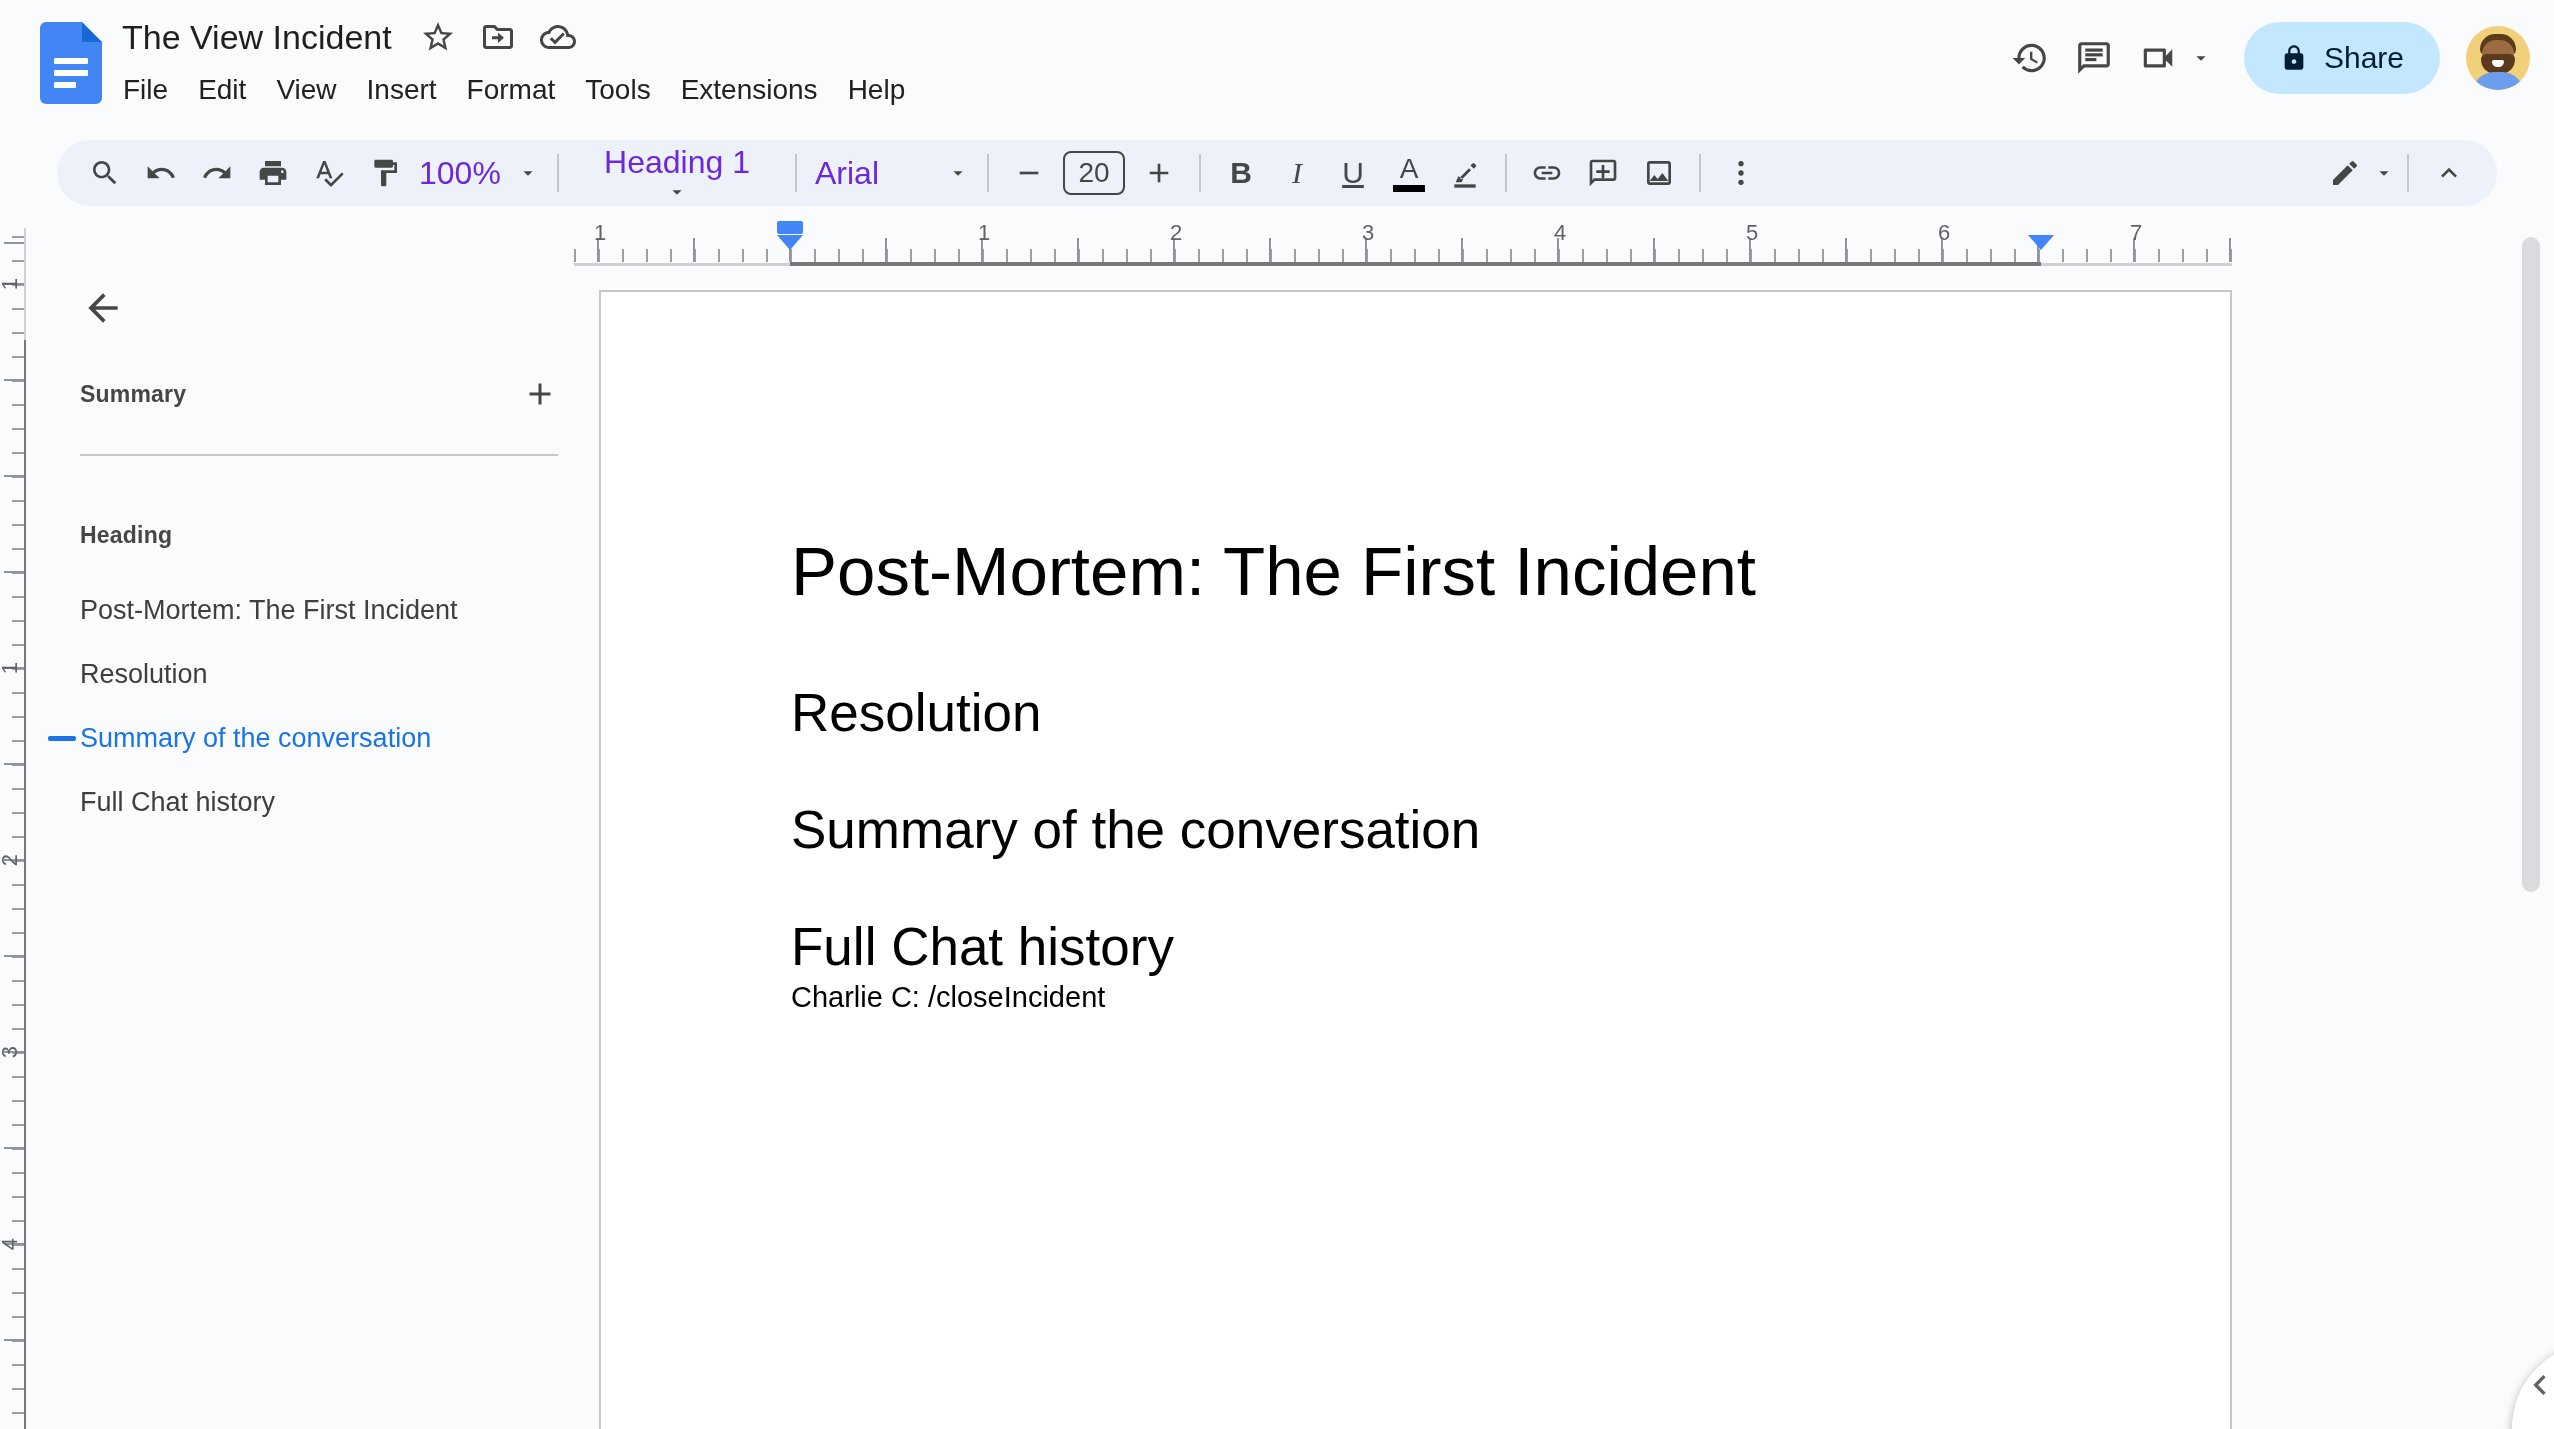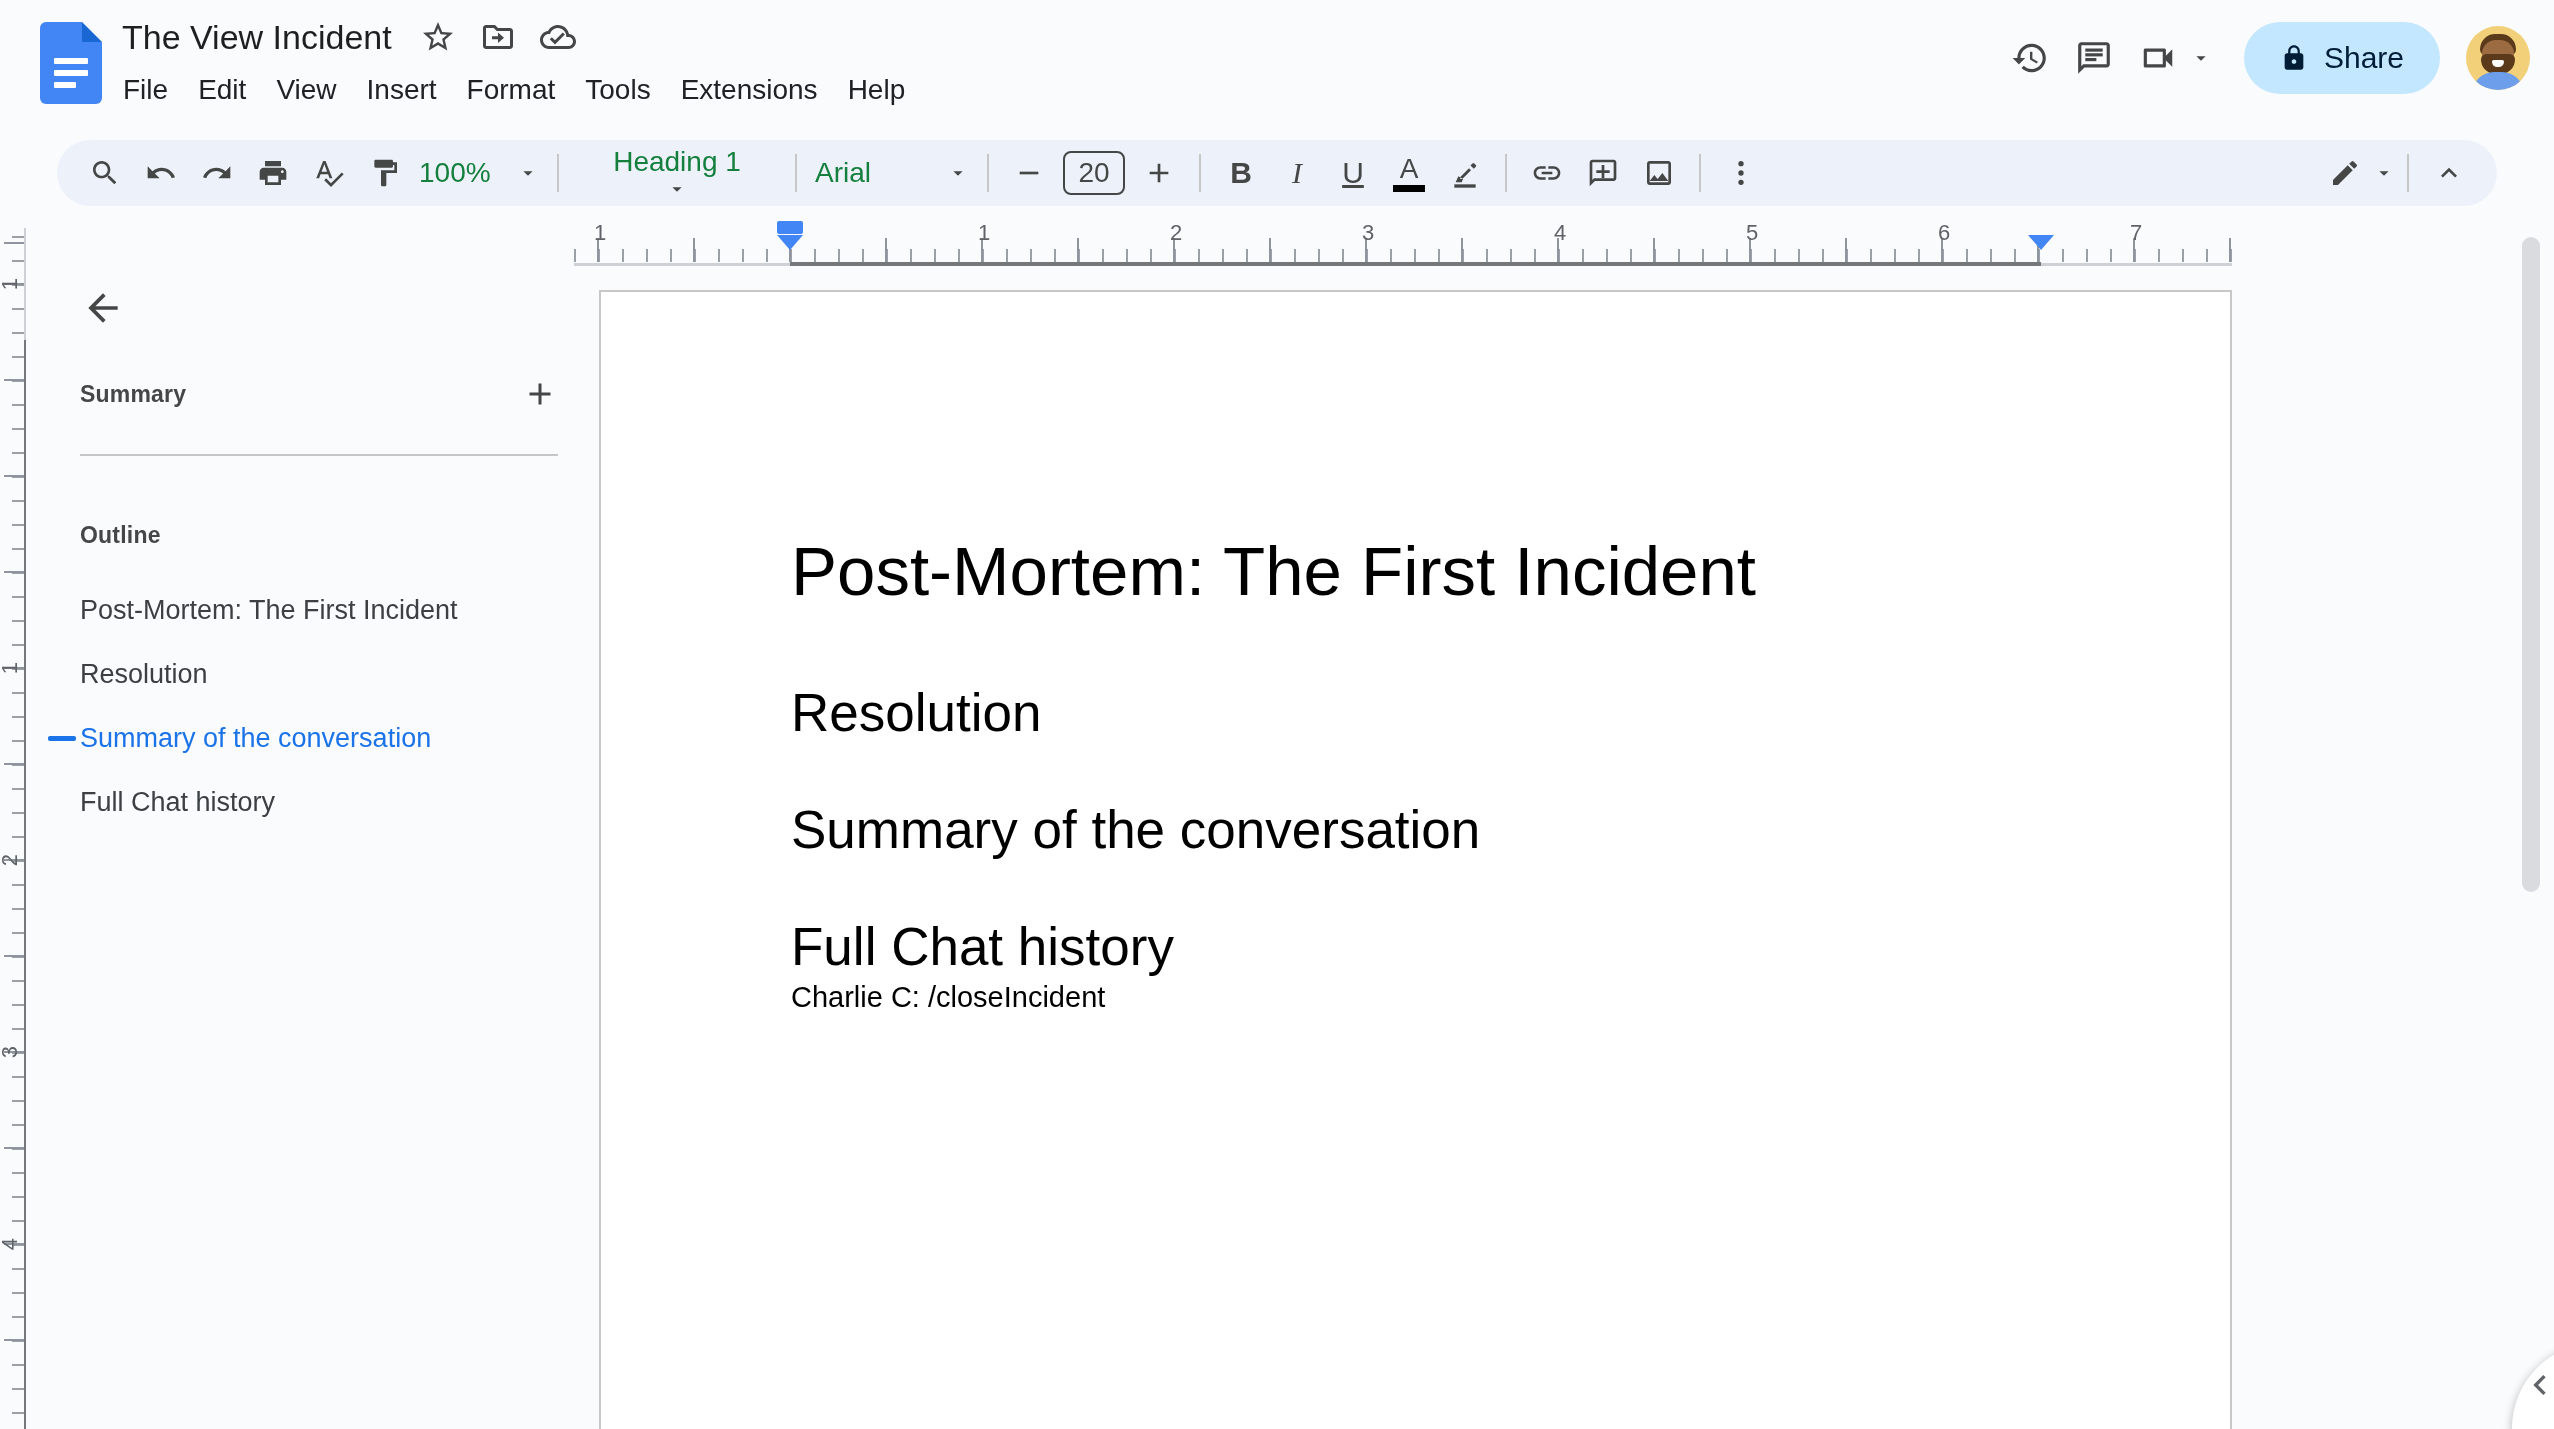--- a/index.html
+++ b/index.html
@@ -40,21 +40,21 @@
   .av-beard { position:absolute; left:15px; top:28px; width:34px; height:20px; background:#5a3a1a; border-radius:6px 6px 16px 16px; }
   .av-mouth { position:absolute; left:26px; top:34px; width:12px; height:7px; background:#fff; border-radius:2px 2px 6px 6px; }
   .av-shirt { position:absolute; left:6px; top:46px; width:52px; height:22px; background:#6d9eeb; border-radius:22px 22px 0 0; }
 
   
   .toolbar { position:absolute; left:57px; top:140px; width:2440px; height:66px; background:#edf2fa; border-radius:33px;
              display:flex; align-items:center; padding:0 20px; }
   .tbtn { width:56px; height:56px; border-radius:8px; display:flex; align-items:center; justify-content:center; color:#444746; cursor:pointer; flex:none; }
   .tbtn svg { width:32px; height:32px; fill:currentColor; }
   .tdiv { width:2px; height:38px; background:#c7c7c7; margin:0 12px; flex:none; }
-  .tctl { display:flex; align-items:center; justify-content:space-between; color:#15803d; font-size:28px; cursor:pointer; flex:none; padding:0 6px; }
+  .tctl { display:flex; align-items:center; justify-content:space-between; color:#6d28d9; font-size:32px; cursor:pointer; flex:none; padding:0 6px; }
   .tctl .caret { flex:none; }
   .zoom-ctl { width:132px; }
   .style-ctl { width:212px;flex-direction:column; }
   .font-ctl { width:166px; }
   .size-box { width:62px; height:44px; border:2px solid #444746; border-radius:8px; display:flex; align-items:center; justify-content:center;
               font-size:28px; color:#444746; margin:0 6px; cursor:text; flex:none; }
   .fmt-letter { font-size:30px; font-weight:700; }
   .fmt-italic { font-size:30px; font-style:italic; font-weight:500; font-family:"Liberation Serif","DejaVu Serif",serif; }
   .fmt-under { font-size:30px; font-weight:500; text-decoration:underline; }
   .color-btn { flex-direction:column; }
@@ -362,21 +362,21 @@
   </div>
   <div class="summary-row">
     <span class="panel-label">Summary</span>
     <div class="plus-btn">
       <svg viewBox="0 0 24 24">
           <path d="M19 13h-6v6h-2v-6H5v-2h6V5h2v6h6v2z"></path>
         </svg>
     </div>
   </div>
   <div class="sb-divider"></div>
-  <span class="panel-label outline-label">Outline</span>
+  <span class="panel-label outline-label">Heading</span>
   <div class="outline-list">
     <div class="o-row">
       <span class="o-label">Post-Mortem: The First Incident</span>
     </div>
     <div class="o-row">
       <span class="o-label">Resolution</span>
     </div>
     <div class="o-row active">
       <div class="o-dash"></div>
       <span class="o-label">Summary of the conversation</span>

